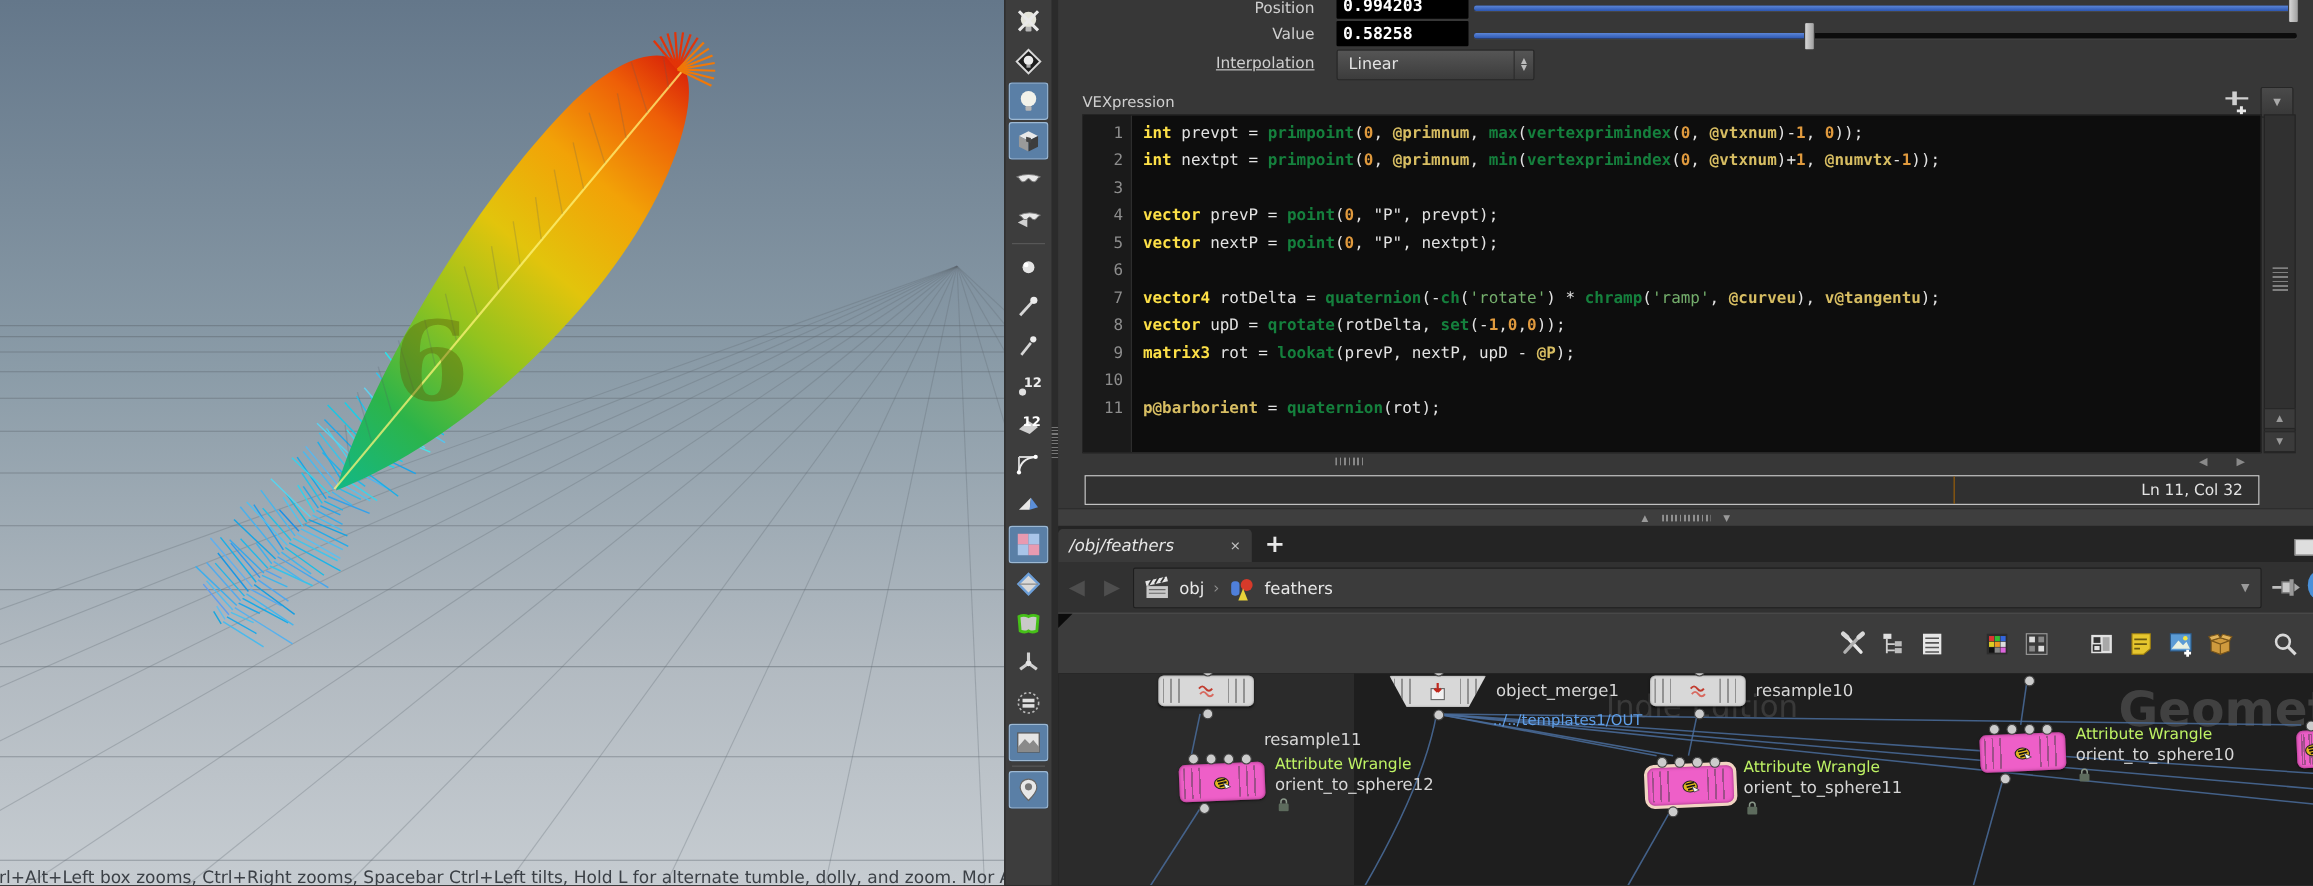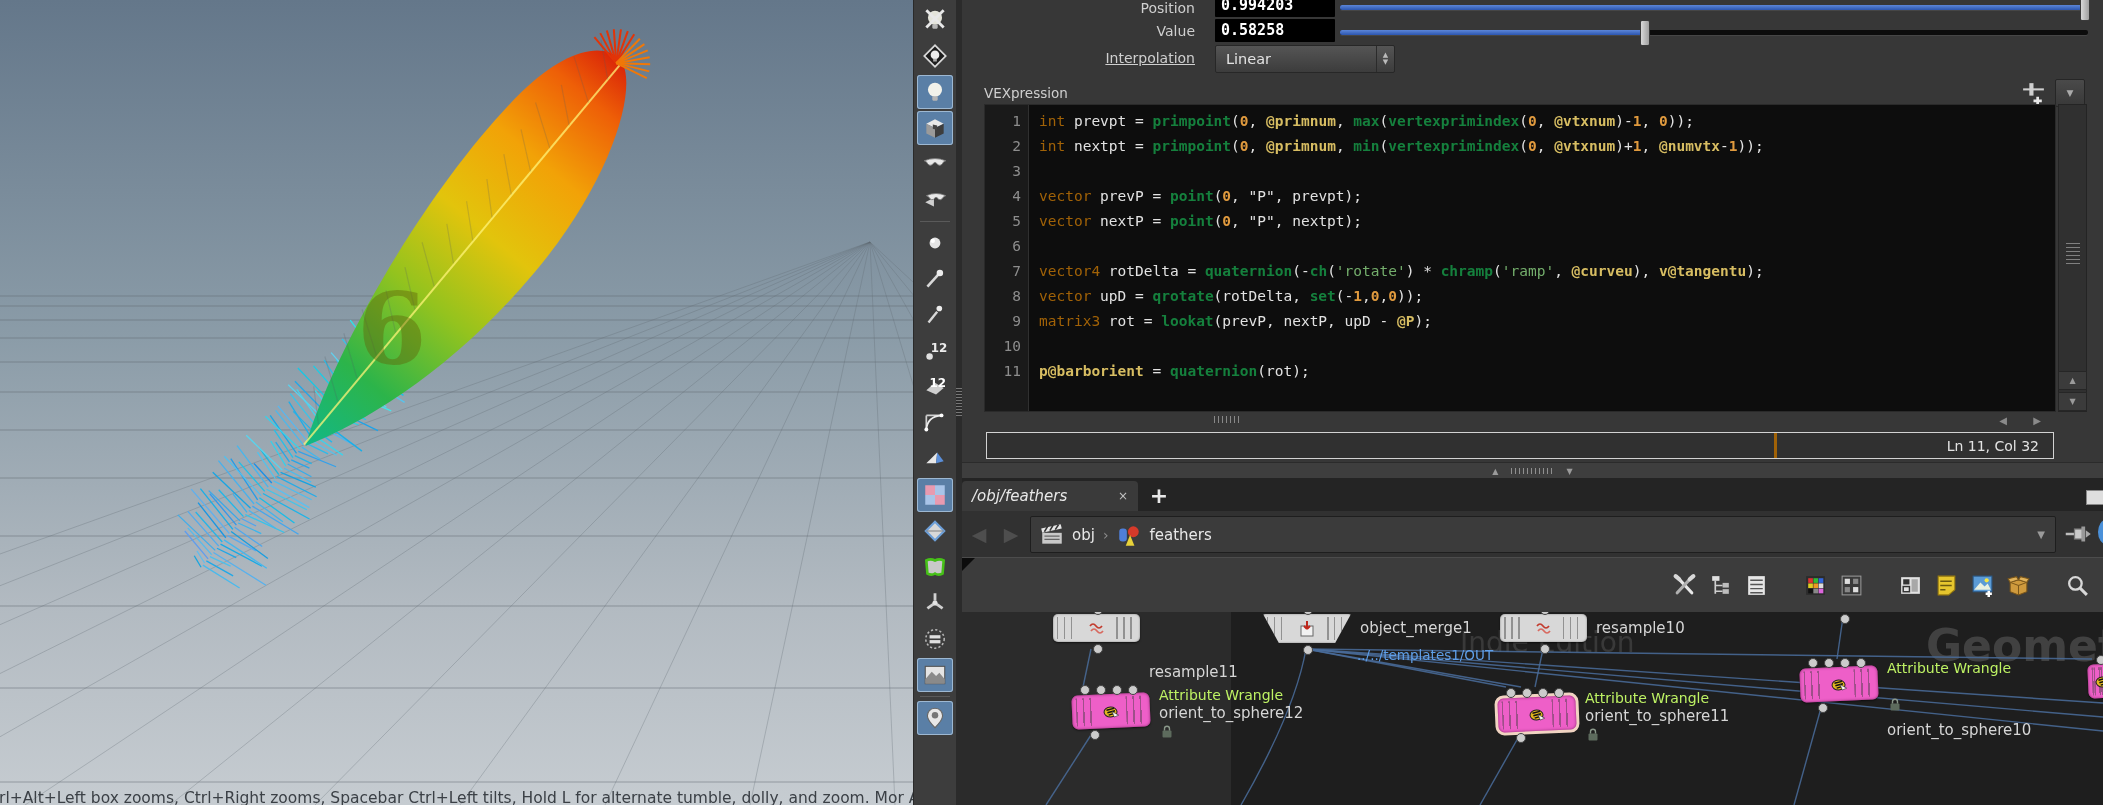--- a/index.html
+++ b/index.html
@@ -37,34 +37,34 @@
   #interp-dd .spin{width:17px;height:100%;border-left:1px solid #2b2b2b;display:flex;flex-direction:column;align-items:center;justify-content:center;color:#bbb;font-size:7px;line-height:7px;}
 
   
   #vex-label{color:#cfcfcf;font-size:13.5px;}
   #vex-dd{width:28px;height:26px;background:linear-gradient(#4a4a4a,#383838);border:1px solid #262626;border-radius:2px;
     color:#aaa;font-size:9px;display:flex;align-items:center;justify-content:center;}
   #editor{left:984px;top:104px;width:1072px;height:308px;background:#0d0d0d;border:1px solid #2a2a2a;box-sizing:border-box;display:flex;}
   #gutter{width:44px;background:#1a1a1a;border-right:1px solid #303030;color:#8d8d8d;text-align:right;
     font-family:"DejaVu Sans Mono","Liberation Mono",monospace;font-size:14.5px;line-height:25px;padding:4px 7px 0 0;box-sizing:border-box;}
   #code{flex:1;padding:4px 0 0 10px;font-family:"DejaVu Sans Mono","Liberation Mono",monospace;font-size:14.5px;line-height:25px;white-space:pre;color:#e2e2e2;overflow:hidden;}
-  .tok-k{color:#a16207;font-weight:normal;} .tok-f{color:#15803d;font-weight:bold;}
+  .tok-k{color:#fde047;font-weight:bold;} .tok-f{color:#15803d;font-weight:bold;}
   .tok-a{color:#d7bd62;font-weight:bold;} .tok-n{color:#e09a3e;font-weight:bold;}
   .tok-s{color:#74ae6c;} .tok-p{color:#e2e2e2;}
   #vscroll{left:2058px;top:104px;width:29px;height:308px;background:#303030;border:1px solid #242424;box-sizing:border-box;}
   #vscroll .grip{position:absolute;left:7px;top:138px;width:14px;height:22px;
     background:repeating-linear-gradient(#808080 0 1.5px,transparent 1.5px 4px);}
   .sc-btn{position:absolute;width:29px;height:19px;background:#3b3b3b;border:1px solid #262626;box-sizing:border-box;
     color:#9a9a9a;font-size:8px;display:flex;align-items:center;justify-content:center;}
   .grip-dots{background:repeating-linear-gradient(90deg,#888 0 1.5px,transparent 1.5px 4px);}
   .hsc{color:#8a8a8a;font-size:10px;width:30px;height:15px;display:flex;align-items:center;justify-content:center;}
 
   #statusbar{left:986px;top:432px;width:1068px;height:27px;background:#303030;border:1px solid #d2d2d2;box-sizing:border-box;display:flex;}
   #statusbar .left{flex:1;}
-  #statusbar .right{width:262px;border-left:3px solid #a16207;color:#e3e3e3;font-size:14px;display:flex;align-items:center;justify-content:flex-end;padding-right:14px;}
+  #statusbar .right{width:262px;border-left:1px solid #a16207;color:#e3e3e3;font-size:14px;display:flex;align-items:center;justify-content:flex-end;padding-right:14px;}
 
   #splitter{left:962px;top:462px;width:1141px;height:16px;background:#3e3e3e;border-top:1px solid #2b2b2b;border-bottom:1px solid #2b2b2b;
     display:flex;align-items:center;justify-content:center;color:#9a9a9a;font-size:8px;gap:12px;}
   #splitter .bar{width:44px;height:6px;background:repeating-linear-gradient(90deg,#8f8f8f 0 1.5px,transparent 1.5px 4px);}
 
   
   #tabbar{left:962px;top:478px;width:1141px;height:33px;background:#242424;}
   #tab-active{left:962px;top:481px;width:176px;height:30px;background:#3a3a3a;border-radius:4px 4px 0 0;
     display:flex;align-items:center;color:#e8e8e8;font-size:15px;font-style:italic;padding:0 10px;box-sizing:border-box;}
   #tab-active .close{margin-left:auto;font-style:normal;font-size:12px;color:#c2c2c2;}
@@ -772,21 +772,21 @@
             <path d="M5.5 9 L13 7.5 M6.3 11.5 L14 10 M7.5 14 L13.5 12.5" stroke="#111" stroke-width="1.5"></path>
             <path d="M11 10.5 L17.5 14.5 L13 16.2 Z" fill="#f5f5f5" stroke="#333" stroke-width=".6"></path>
           </svg>
         </div>
         <div class="ndot" style="left: 846px; top: 46px;"></div>
         <div class="ndot" style="left: 862px; top: 46px;"></div>
         <div class="ndot" style="left: 878px; top: 46px;"></div>
         <div class="ndot" style="left: 894px; top: 46px;"></div>
         <div class="ndot" style="left: 856px; top: 91px;"></div>
         <div class="ntype" style="left: 925px; top: 48px;">Attribute Wrangle</div>
-        <div class="nlabel" style="left: 925px; top: 65px; margin-top: 44px;">orient_to_sphere10</div>
+        <div class="nlabel" style="left: 925px; top: 65px;">orient_to_sphere10</div>
         <div class="nlock" style="left: 927px; top: 84px;"><svg viewBox="0 0 12 13" width="12" height="13">
             <rect x="1.5" y="5.5" width="9" height="7" rx="1" fill="#5d6b5d"></rect>
             <path d="M3.5 5.5 V3.8 A2.5 2.5 0 0 1 8.5 3.8 V5.5" fill="none" stroke="#8a988a" stroke-width="1.4"></path>
           </svg></div>
         <div class="pnode" style="left: 1126px; top: 52px; width: 30px; height: 34px;">
           <div class="stripes l"></div>
           <div class="stripes r"></div>
           <svg class="nicon" viewBox="0 0 20 20">
             <ellipse cx="9.5" cy="11" rx="6.5" ry="5" fill="#e2b61e" stroke="#222"></ellipse>
             <path d="M5.5 9 L13 7.5 M6.3 11.5 L14 10 M7.5 14 L13.5 12.5" stroke="#111" stroke-width="1.5"></path>

